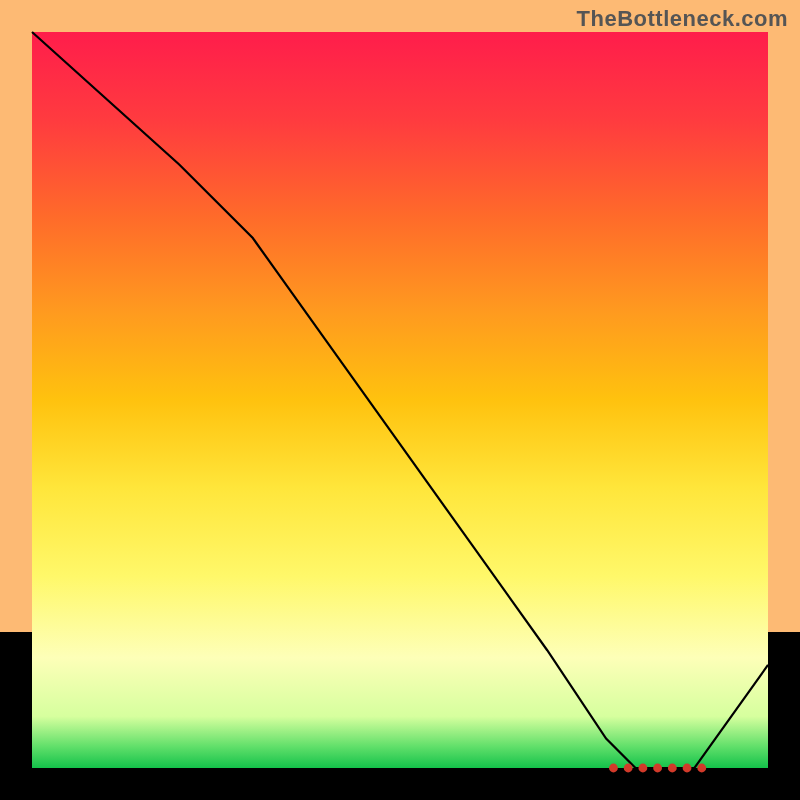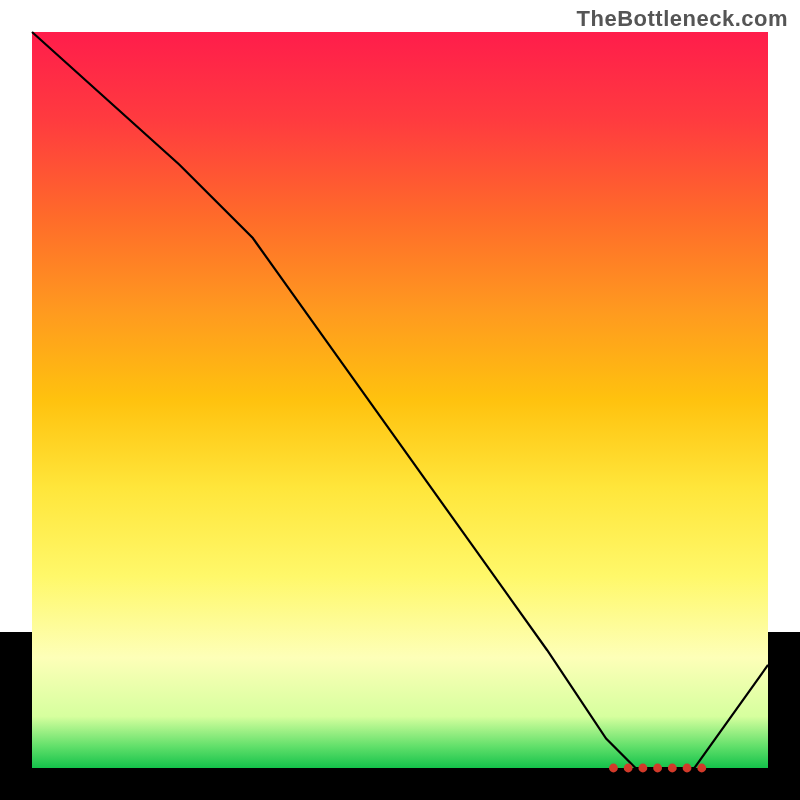--- a/index.html
+++ b/index.html
@@ -8,21 +8,21 @@
     width: 800px;
     height: 800px;
     background: #000;
     font-family: Arial, Helvetica, sans-serif;
     overflow: hidden;
   }
   .frame {
     position: relative;
     width: 800px;
     height: 632px;
-    background: #ffffff;
+    background: #fdba74;
   }
   .watermark {
     position: absolute;
     top: 6px;
     right: 12px;
     color: #555;
     font-size: 22px;
     font-weight: 600;
     letter-spacing: 0.5px;
     user-select: none;

